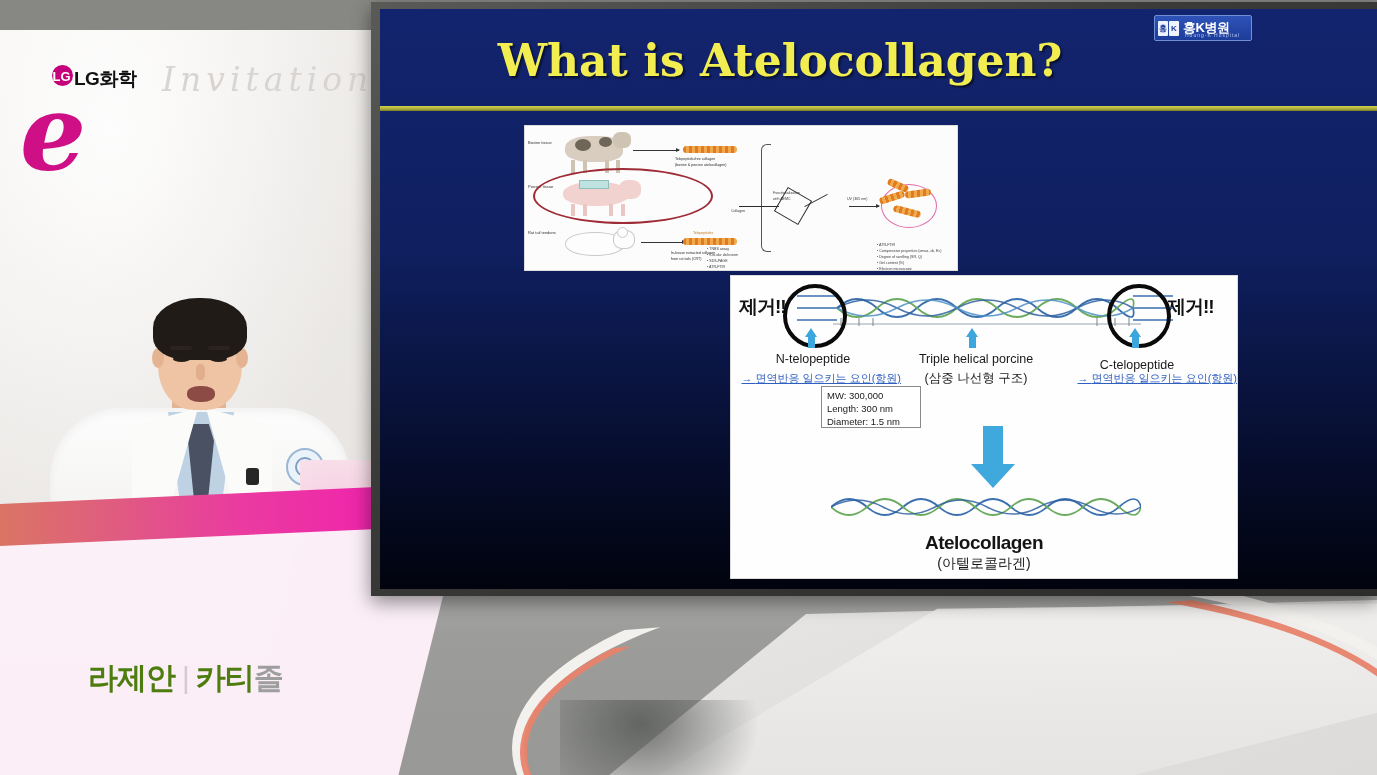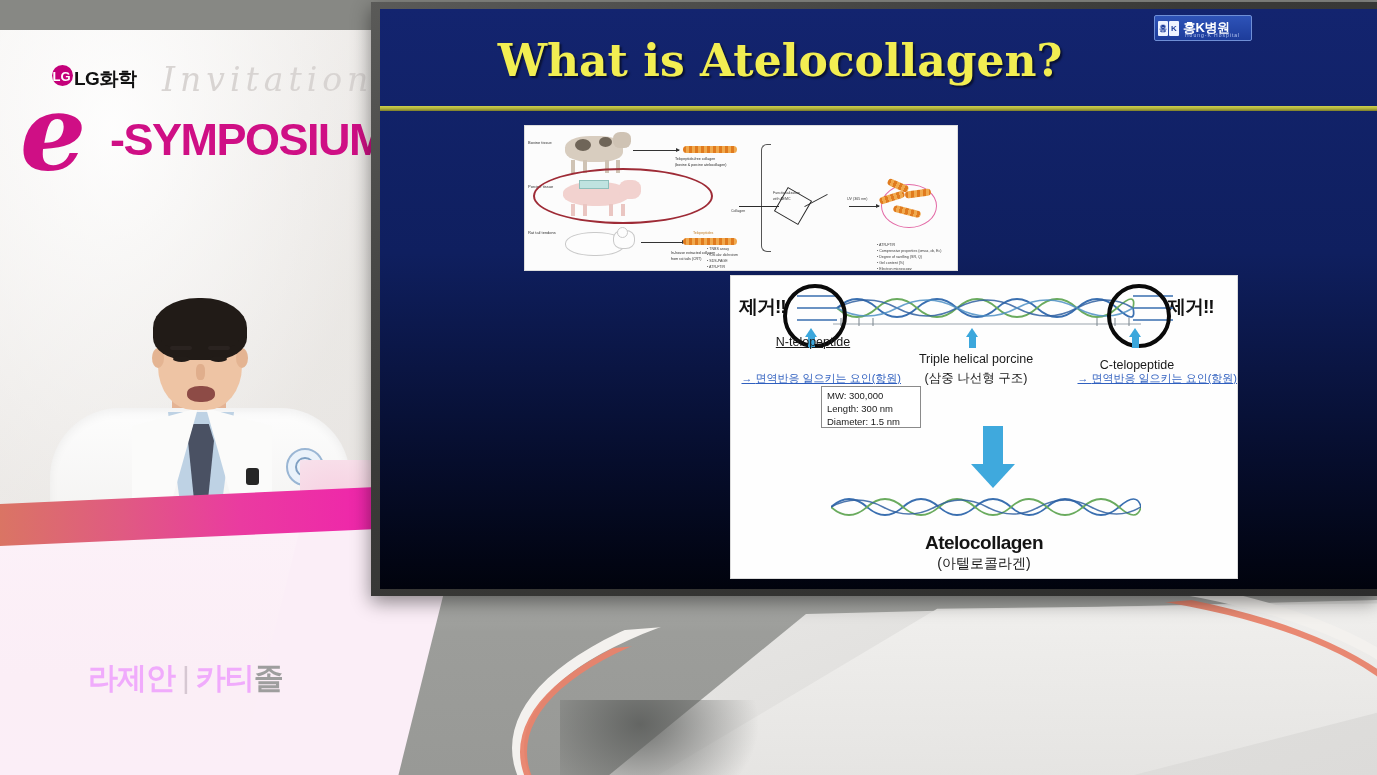--- a/index.html
+++ b/index.html
@@ -90,21 +90,21 @@
   .pink-bar{position:absolute;left:-20px;top:505px;width:420px;height:42px;
      background:linear-gradient(90deg,#d9795f 0%,#e05a82 34%,#ea3ba0 62%,#f021ad 100%);
      transform:rotate(-2.6deg);transform-origin:left center;}
   .pink-panel{position:absolute;left:0;top:528px;width:374px;height:247px;
      background:linear-gradient(180deg,#fcf1f8 0%,#fbeef6 60%,#fbeef7 100%);}
   .pink-panel-edge{position:absolute;left:300px;top:528px;width:160px;height:250px;
      background:#fbeef7;transform:skewX(-14deg);transform-origin:top left;}
 
   .logo-bottom{position:absolute;left:88px;top:658px;font-size:30px;font-weight:bold;letter-spacing:-1px;
      white-space:nowrap;}
-  .logo-bottom .mag{color:#f0abfc;}
+  .logo-bottom .mag{color:#4d7c0f;}
   .logo-bottom .gry{color:#9e9e9e;}
   .logo-bottom .bar{color:#d6c7d2;font-weight:normal;margin:0 7px;}
 
   
   .screen{position:absolute;left:371px;top:2px;width:1006px;height:594px;
      background:linear-gradient(150deg,#5a5a58 0%,#3a3a38 40%,#2c2c2b 100%);
      padding:7px 0 0 9px;box-sizing:border-box;box-shadow:0 6px 18px rgba(0,0,0,.45);}
   .screen-inner{position:relative;width:1000px;height:580px;overflow:hidden;
      background:linear-gradient(180deg,#13246f 0%,#0f1f5f 42%,#060d2c 78%,#01030d 100%);}
 
@@ -207,21 +207,20 @@
     <div class="cam-wall"></div>
 
     <div class="brand">
       <div class="brand-row">
         <div class="lg-mark"><span>LG</span></div>
         <div class="lg-text">LG화학</div>
         <div class="invitation">Invitation</div>
       </div>
       <div class="esym">
         <div class="e-glyph">e</div>
-        <div class="sym-text">-SYMPOSIUM</div>
       </div>
     </div>
 
     <div class="doc">
       <div class="doc-neck"></div>
       <div class="doc-coat"></div>
       <div class="doc-shirt"></div>
       <div class="doc-tie"></div>
       <div class="doc-lapelL"></div>
       <div class="doc-lapelR"></div>
@@ -357,21 +356,21 @@
           </svg>
         </div>
 
         <div class="circ-mark" style="left:52px;top:8px;"></div>
         <div class="circ-mark" style="left:376px;top:8px;"></div>
 
         <div class="uarrow" style="left:74px;top:52px;"></div>
         <div class="uarrow" style="left:235px;top:52px;"></div>
         <div class="uarrow" style="left:398px;top:52px;"></div>
 
-        <div class="lbl" style="left:20px;top:59px;width:124px;text-decoration:underline;">N-telopeptide</div>
+        <div class="lbl" style="left:20px;top:76px;width:124px;">N-telopeptide</div>
         <div class="lbl-ko" style="left:0px;top:95px;width:170px;"><span class="ar">→ </span><span>면역반응 일으키는 요인(항원)</span></div>
 
         <div class="lbl" style="left:176px;top:76px;width:138px;">Triple helical porcine</div>
         <div class="lbl" style="left:176px;top:94px;width:138px;">(삼중 나선형 구조)</div>
 
         <div class="lbl" style="left:344px;top:82px;width:124px;">C-telopeptide</div>
         <div class="lbl-ko" style="left:328px;top:95px;width:178px;"><span class="ar">→ </span><span>면역반응 일으키는 요인(항원)</span></div>
 
         <div class="mwbox">
           <div>MW: 300,000</div>

